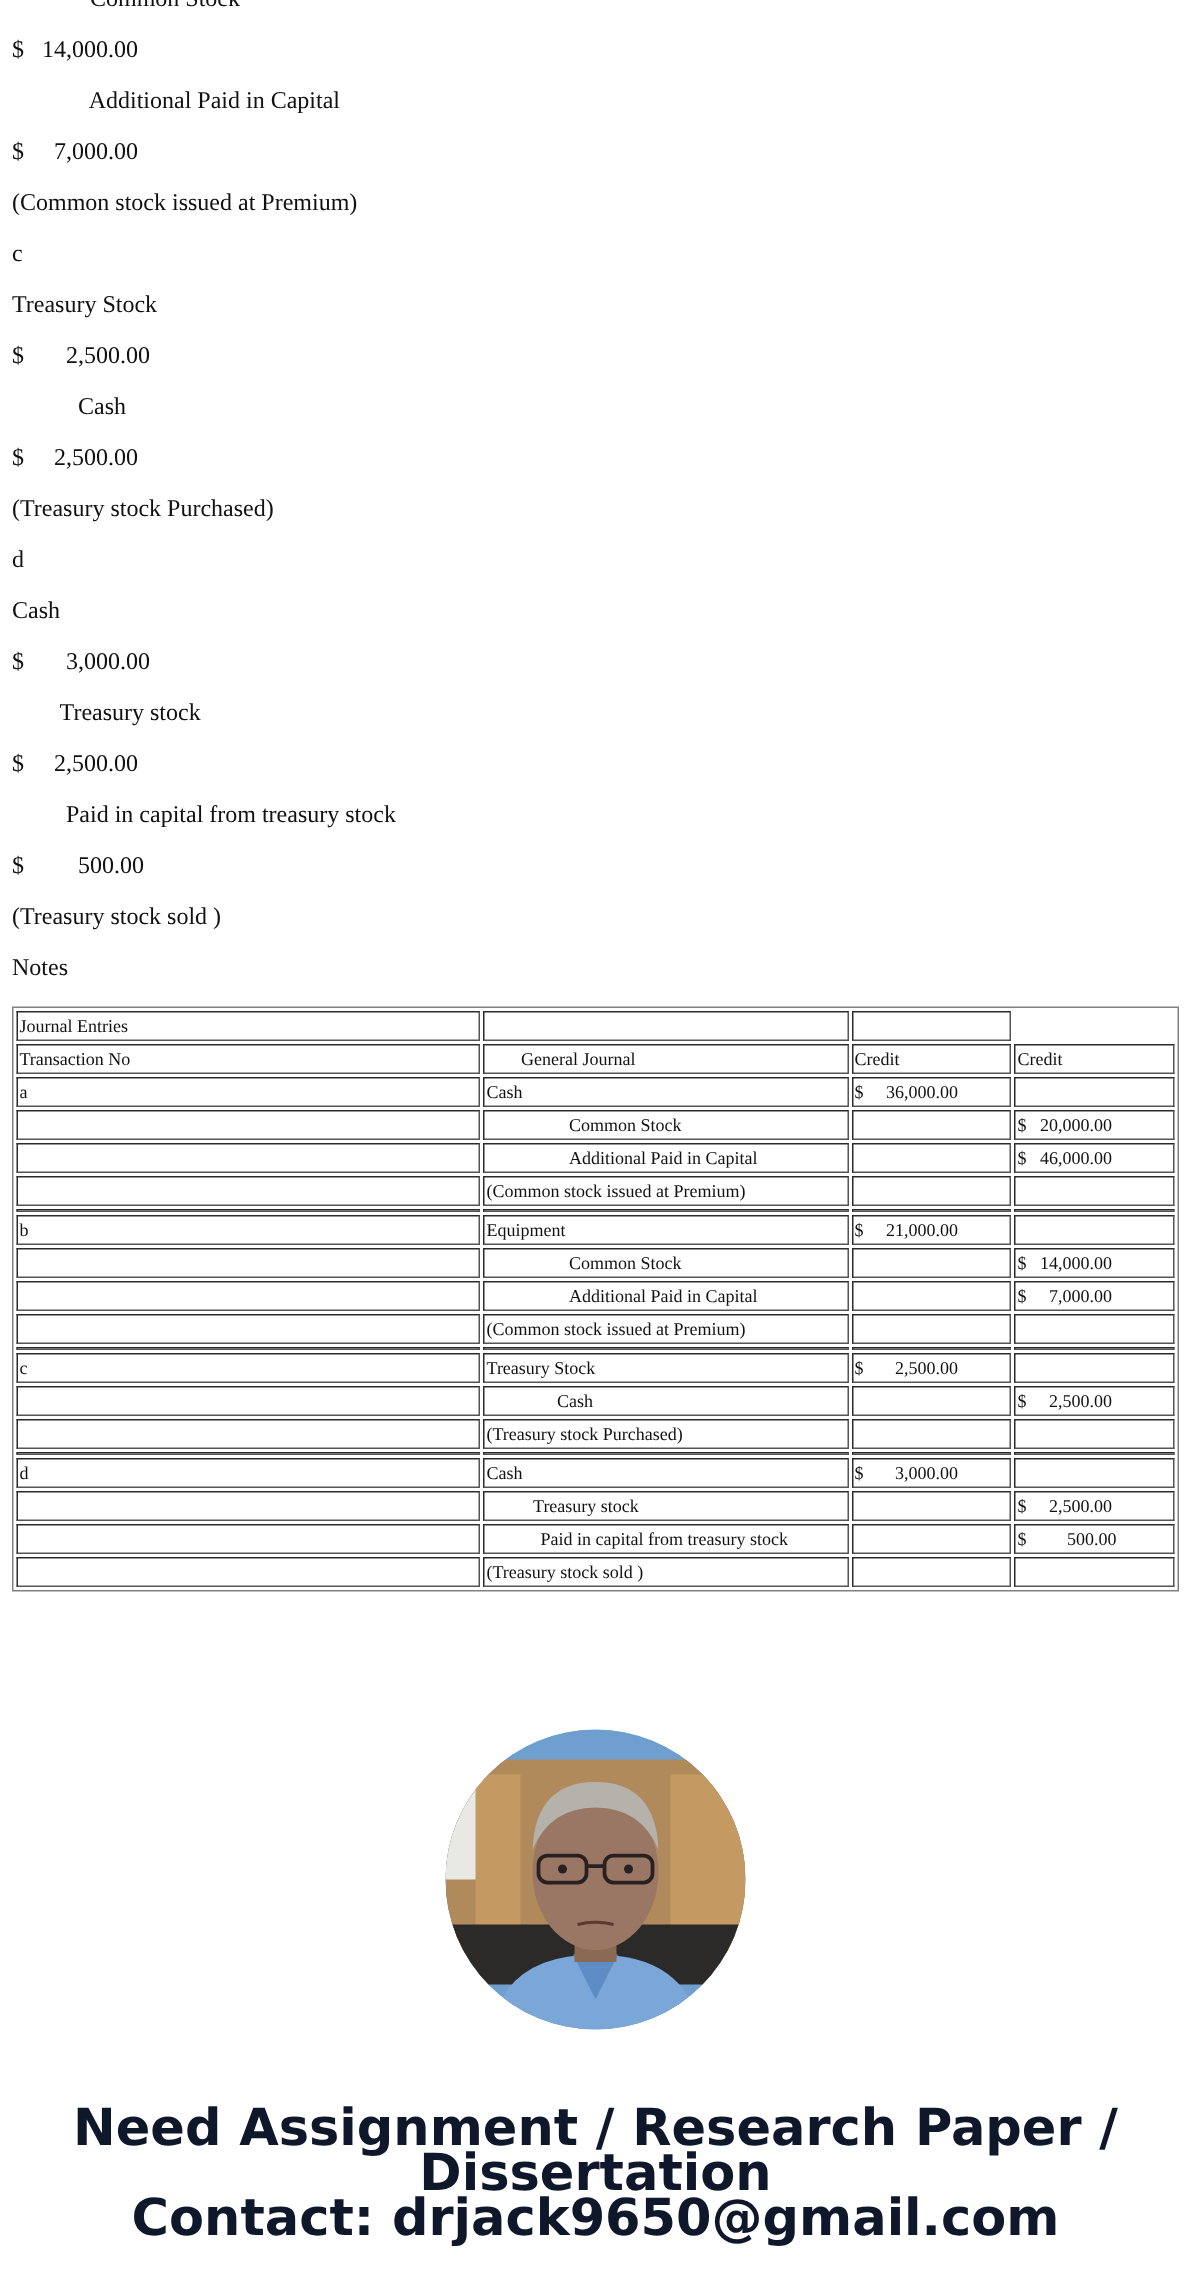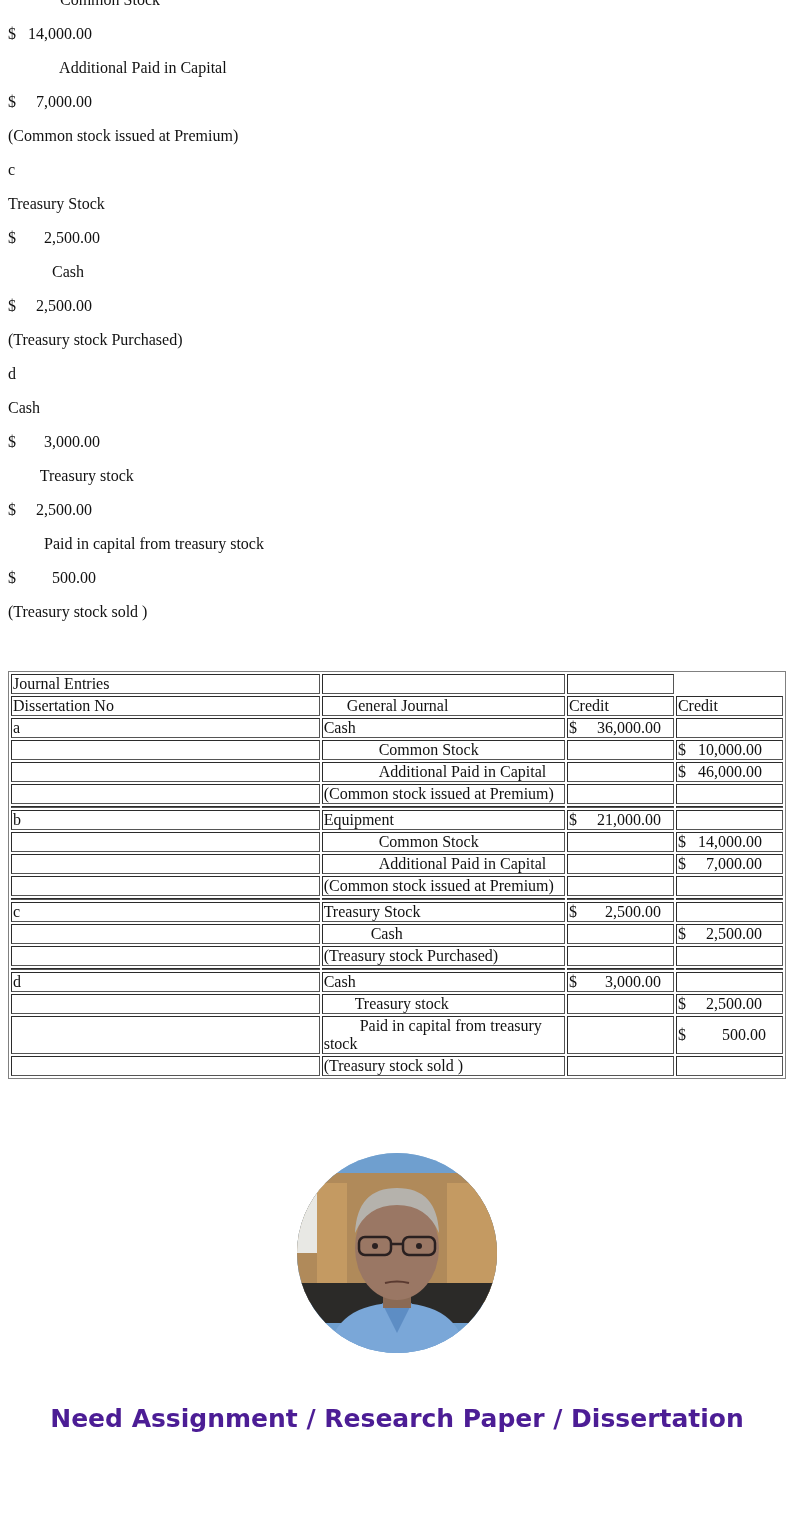--- a/index.html
+++ b/index.html
@@ -18,21 +18,21 @@
 
   table.journal {
     position: absolute;
     left: 8px;
     top: 671px;
     width: 778px;
     border: 1px solid #808080;
     border-collapse: separate;
     border-spacing: 2px;
     font-family: "Liberation Serif", "DejaVu Serif", serif;
-    font-size: 16px;
+    font-size: 12px;
     line-height: 18px;
   }
   table.journal td {
     border: 1px solid #2b2b2b;
     border-right-color: #555; border-bottom-color: #555;
     padding: 0 1px;
     height: 18px;
     vertical-align: middle;
     white-space: pre-wrap;
   }
@@ -57,23 +57,23 @@
     overflow: hidden;
     background: #8db4dc;
   }
   .footer {
     position: absolute;
     left: 0; right: 0;
     top: 1404px;
     text-align: center;
     font-family: "DejaVu Sans", sans-serif;
     font-weight: bold;
-    font-size: 25px;
+    font-size: 34px;
     line-height: 30px;
-    color: #4c1d95;
+    color: #0f172a;
   }
 </style>
 </head>
 <body>
 
 <div class="content">
   <p class="para">             Common Stock</p>
   <p class="para amt">$   14,000.00</p>
   <p class="para">             Additional Paid in Capital</p>
   <p class="para amt">$     7,000.00</p>
@@ -85,48 +85,49 @@
   <p class="para amt">$     2,500.00</p>
   <p class="para">(Treasury stock Purchased)</p>
   <p class="para">d</p>
   <p class="para">Cash</p>
   <p class="para amt">$       3,000.00</p>
   <p class="para">        Treasury stock</p>
   <p class="para amt">$     2,500.00</p>
   <p class="para">         Paid in capital from treasury stock</p>
   <p class="para amt">$         500.00</p>
   <p class="para">(Treasury stock sold )</p>
+  <p class="para">Notes</p>
 </div>
 
 <table class="journal">
   <tbody>
     <tr>
       <td class="c1">Journal Entries</td>
       <td class="c2"></td>
       <td class="c3"></td>
       <td class="c4 noborder"></td>
     </tr>
     <tr>
-      <td class="c1">Dissertation No</td>
+      <td class="c1">Transaction No</td>
       <td class="c2">General Journal</td>
       <td class="c3">Credit</td>
       <td class="c4">Credit</td>
     </tr>
 
     <tr>
       <td>a</td>
       <td>Cash</td>
       <td class="money">$     36,000.00</td>
       <td class="money"></td>
     </tr>
     <tr>
       <td></td>
       <td class="indent1">Common Stock</td>
       <td class="money"></td>
-      <td class="money">$   10,000.00</td>
+      <td class="money">$   20,000.00</td>
     </tr>
     <tr>
       <td></td>
       <td class="indent1">Additional Paid in Capital</td>
       <td class="money"></td>
       <td class="money">$   46,000.00</td>
     </tr>
     <tr>
       <td></td>
       <td>(Common stock issued at Premium)</td>
@@ -240,13 +241,14 @@
     <rect x="106" y="84" width="32" height="18" rx="6" fill="none" stroke="#2a2020" stroke-width="2.5"></rect>
     <line x1="94" y1="91" x2="106" y2="91" stroke="#2a2020" stroke-width="2.5"></line>
     <circle cx="78" cy="93" r="3" fill="#2a2020"></circle>
     <circle cx="122" cy="93" r="3" fill="#2a2020"></circle>
     <path d="M88 130 Q100 127 112 130" stroke="#5a3a30" stroke-width="2" fill="none"></path>
   </svg>
 </div>
 
 <div class="footer">
   <div>Need Assignment / Research Paper / Dissertation</div>
+  <div>Contact: drjack9650@gmail.com</div>
 </div>
 
 </body></html>

